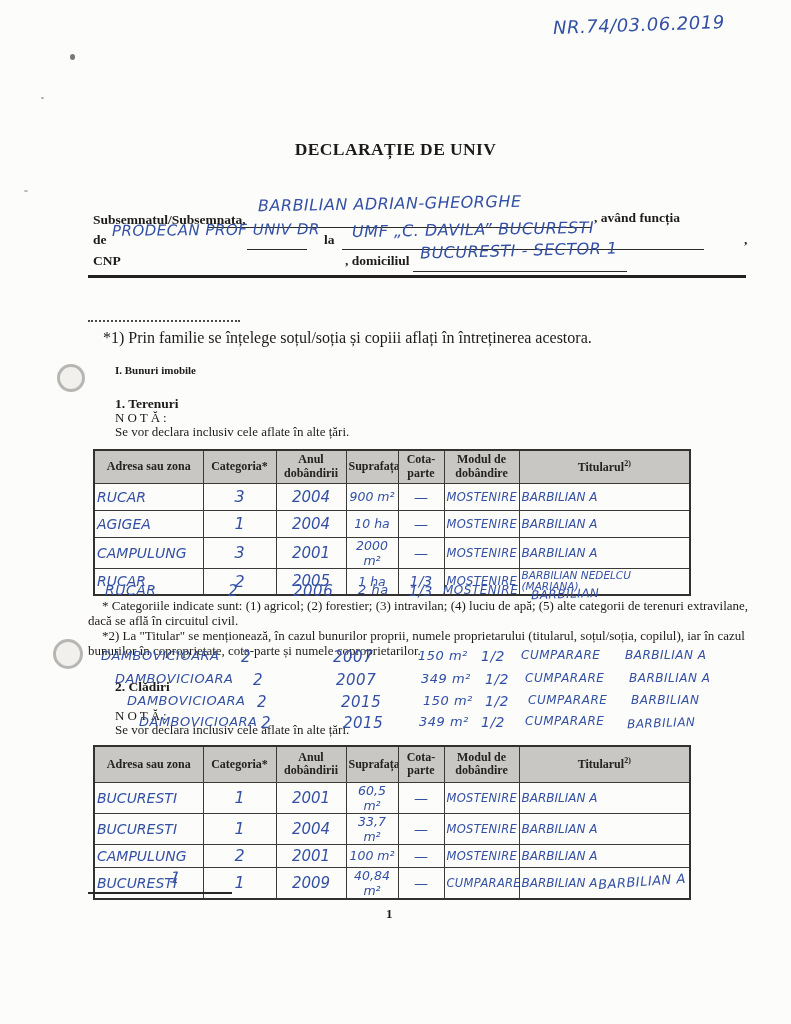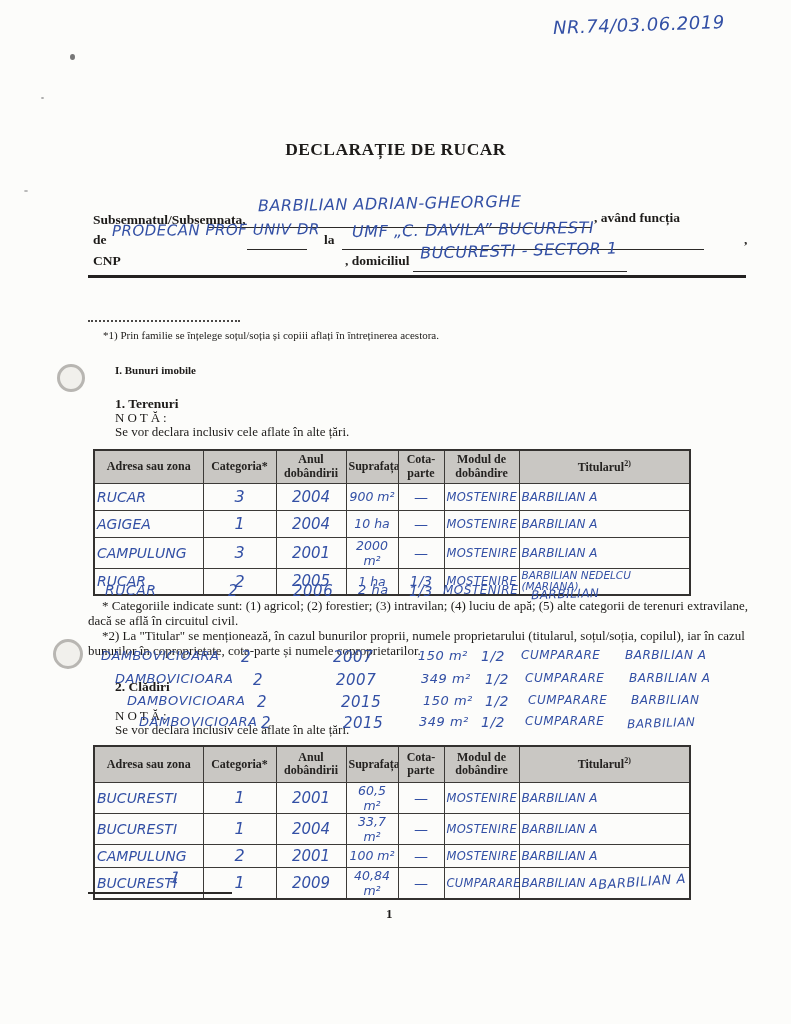--- a/index.html
+++ b/index.html
@@ -34,21 +34,21 @@
 <body>
 
 <div class="page">
 
   <div class="speck abs" style="left:70px;top:54px;width:5px;height:6px;"></div>
   <div class="speck abs" style="left:41px;top:97px;width:3px;height:2px;background:#aaa;"></div>
   <div class="speck abs" style="left:24px;top:190px;width:4px;height:2px;background:#b5b5b5;"></div>
 
   <div class="hw abs" style="left:553px;top:14px;font-size:18px;transform:rotate(-2deg);">NR.74/03.06.2019</div>
 
-  <div class="abs printed bold" style="left:0;top:139px;width:791px;text-align:center;font-size:17.5px;letter-spacing:.4px;">DECLARAȚIE DE RUCAR</div>
+  <div class="abs printed bold" style="left:0;top:139px;width:791px;text-align:center;font-size:17.5px;letter-spacing:.4px;">DECLARAȚIE DE UNIV</div>
 
   <span class="abs printed bold" style="left:93px;top:212px;font-size:13.5px;">Subsemnatul/Subsemnata,</span>
   <div class="uline" style="left:208px;top:227px;width:384px;"></div>
   <span class="hw abs" style="left:258px;top:194px;font-size:16px;transform:rotate(-1deg);">BARBILIAN ADRIAN-GHEORGHE</span>
   <span class="abs printed bold" style="left:594px;top:210px;font-size:13.5px;">, având funcția</span>
 
   <span class="abs printed bold" style="left:93px;top:232px;font-size:13.5px;">de</span>
   <span class="hw abs" style="left:112px;top:221px;font-size:15px;transform:rotate(-.5deg);">PRODECAN PROF UNIV DR</span>
   <div class="uline" style="left:247px;top:249px;width:60px;"></div>
   <span class="abs printed bold" style="left:324px;top:232px;font-size:13.5px;">la</span>
@@ -58,21 +58,21 @@
 
   <span class="abs printed bold" style="left:93px;top:253px;font-size:13.5px;">CNP</span>
   <span class="abs printed bold" style="left:345px;top:253px;font-size:13.5px;">, domiciliul</span>
   <div class="uline" style="left:413px;top:271px;width:214px;"></div>
   <span class="hw abs" style="left:420px;top:241px;font-size:16px;transform:rotate(-1.5deg);">BUCURESTI - SECTOR 1</span>
 
   <div class="thick" style="left:88px;top:275px;width:658px;"></div>
 
 
   <div class="dotted" style="left:88px;top:320px;width:152px;"></div>
-  <div class="abs printed" style="left:103px;top:329px;width:620px;font-size:11px;">*1) Prin familie se înțelege soțul/soția și copiii aflați în întreținerea acestora.</div>
+  <div class="abs printed" style="left:103px;top:329px;width:620px;font-size:16px;">*1) Prin familie se înțelege soțul/soția și copiii aflați în întreținerea acestora.</div>
 
   <div class="punch" style="left:57px;top:364px;width:22px;height:22px;"></div>
   <div class="punch" style="left:53px;top:639px;width:24px;height:24px;"></div>
 
   <div class="abs printed bold" style="left:115px;top:364px;font-size:11px;">I. Bunuri imobile</div>
   <div class="abs printed bold" style="left:115px;top:396px;font-size:13.5px;">1. Terenuri</div>
   <div class="abs printed nota-sp" style="left:115px;top:410px;font-size:13px;">NOTĂ:</div>
   <div class="abs printed" style="left:115px;top:424px;font-size:13px;">Se vor declara inclusiv cele aflate în alte țări.</div>
 
   <table class="form-table abs" style="left:93px;top:449px;width:596px;">

